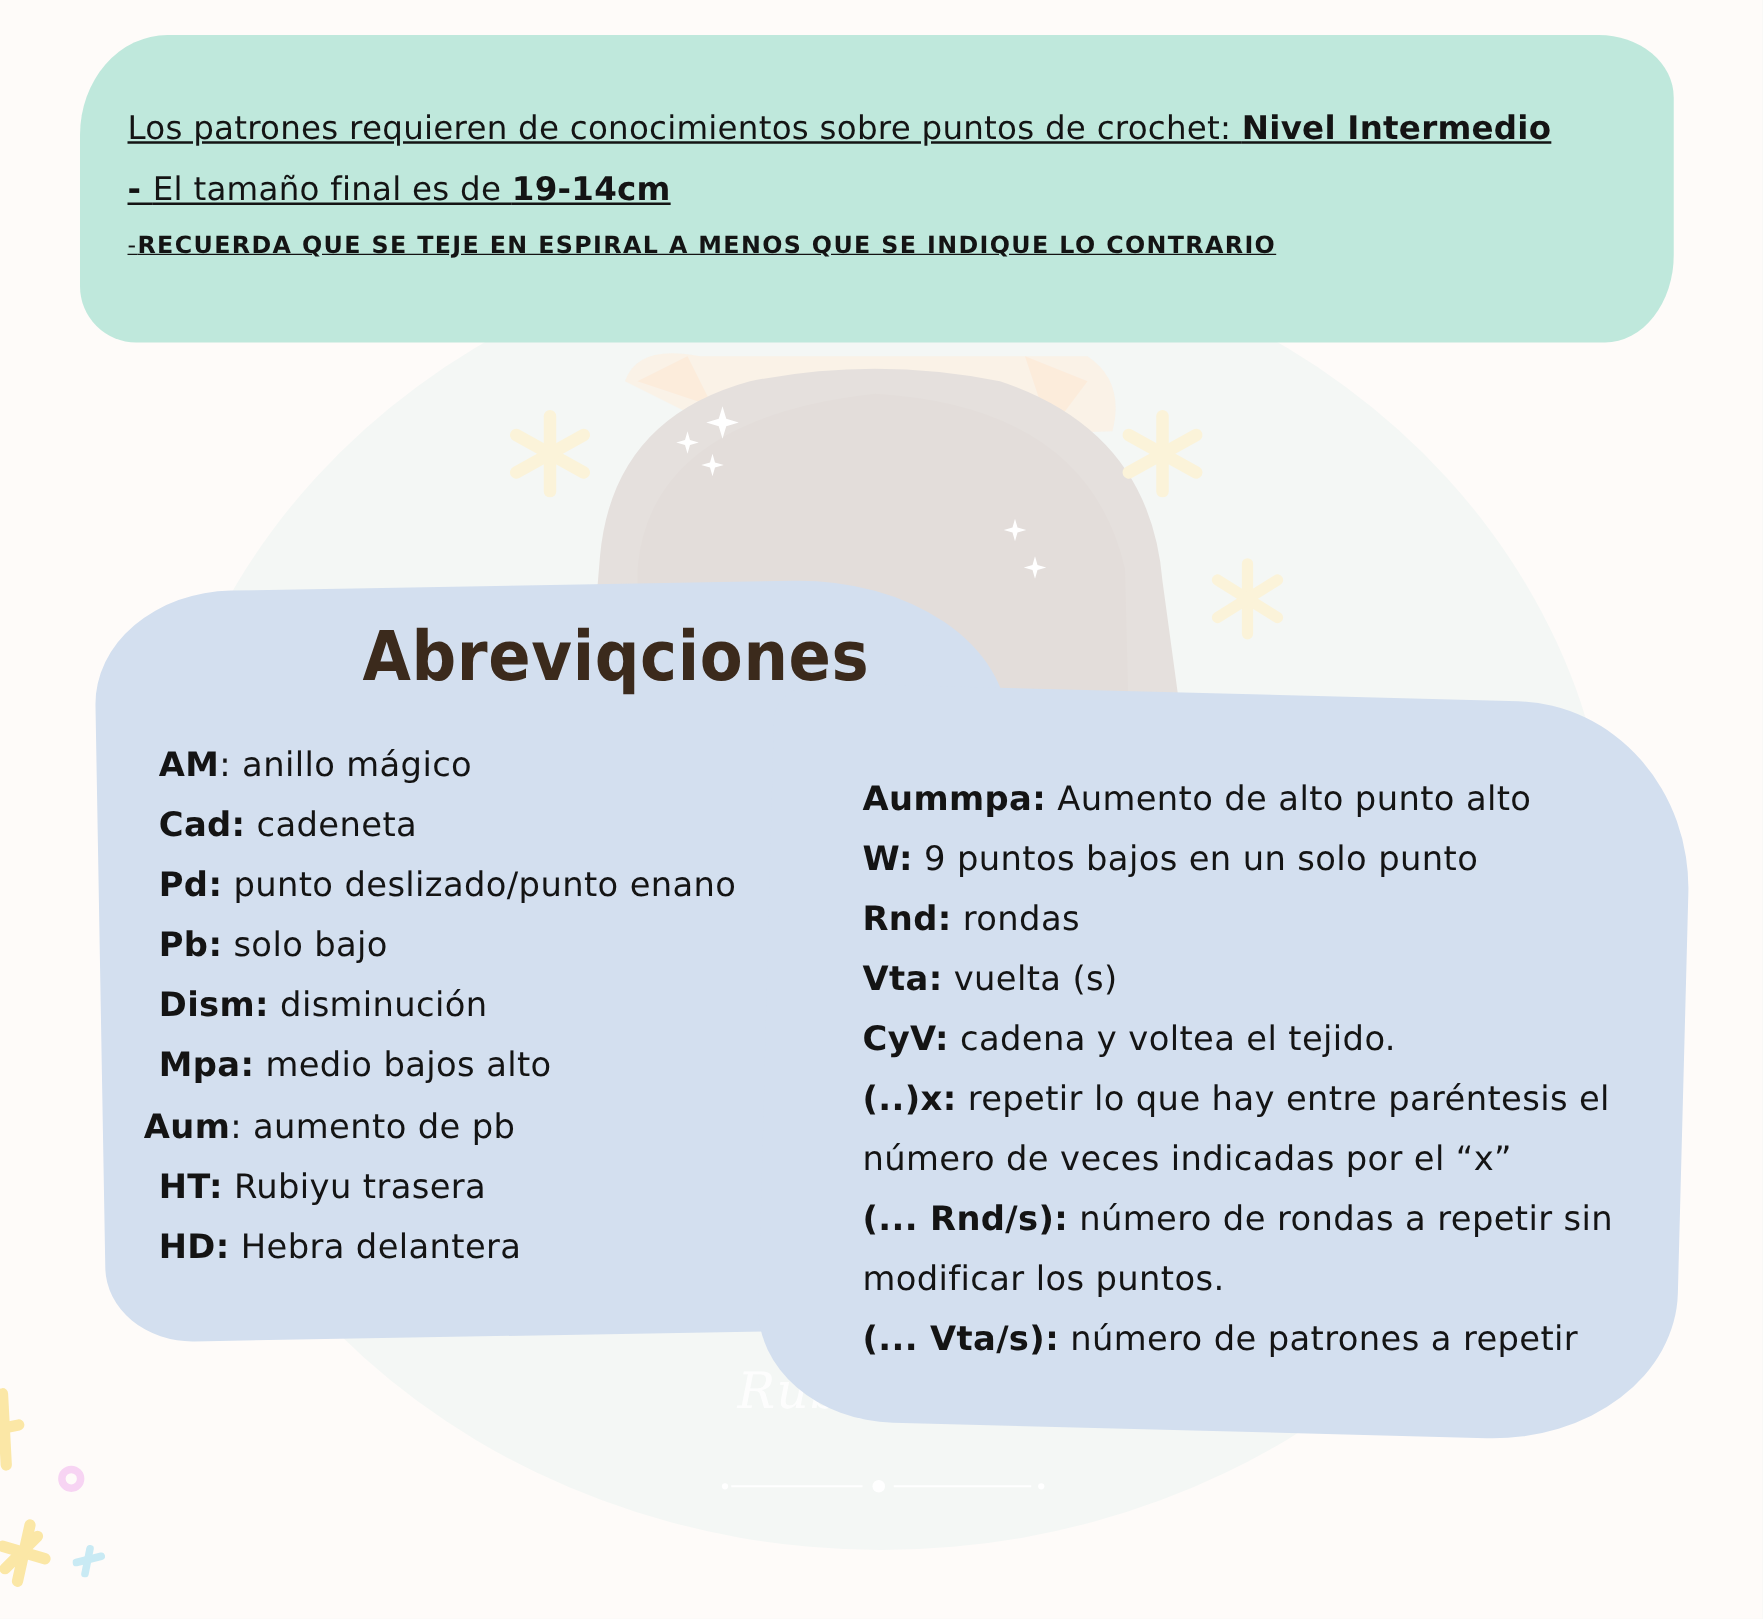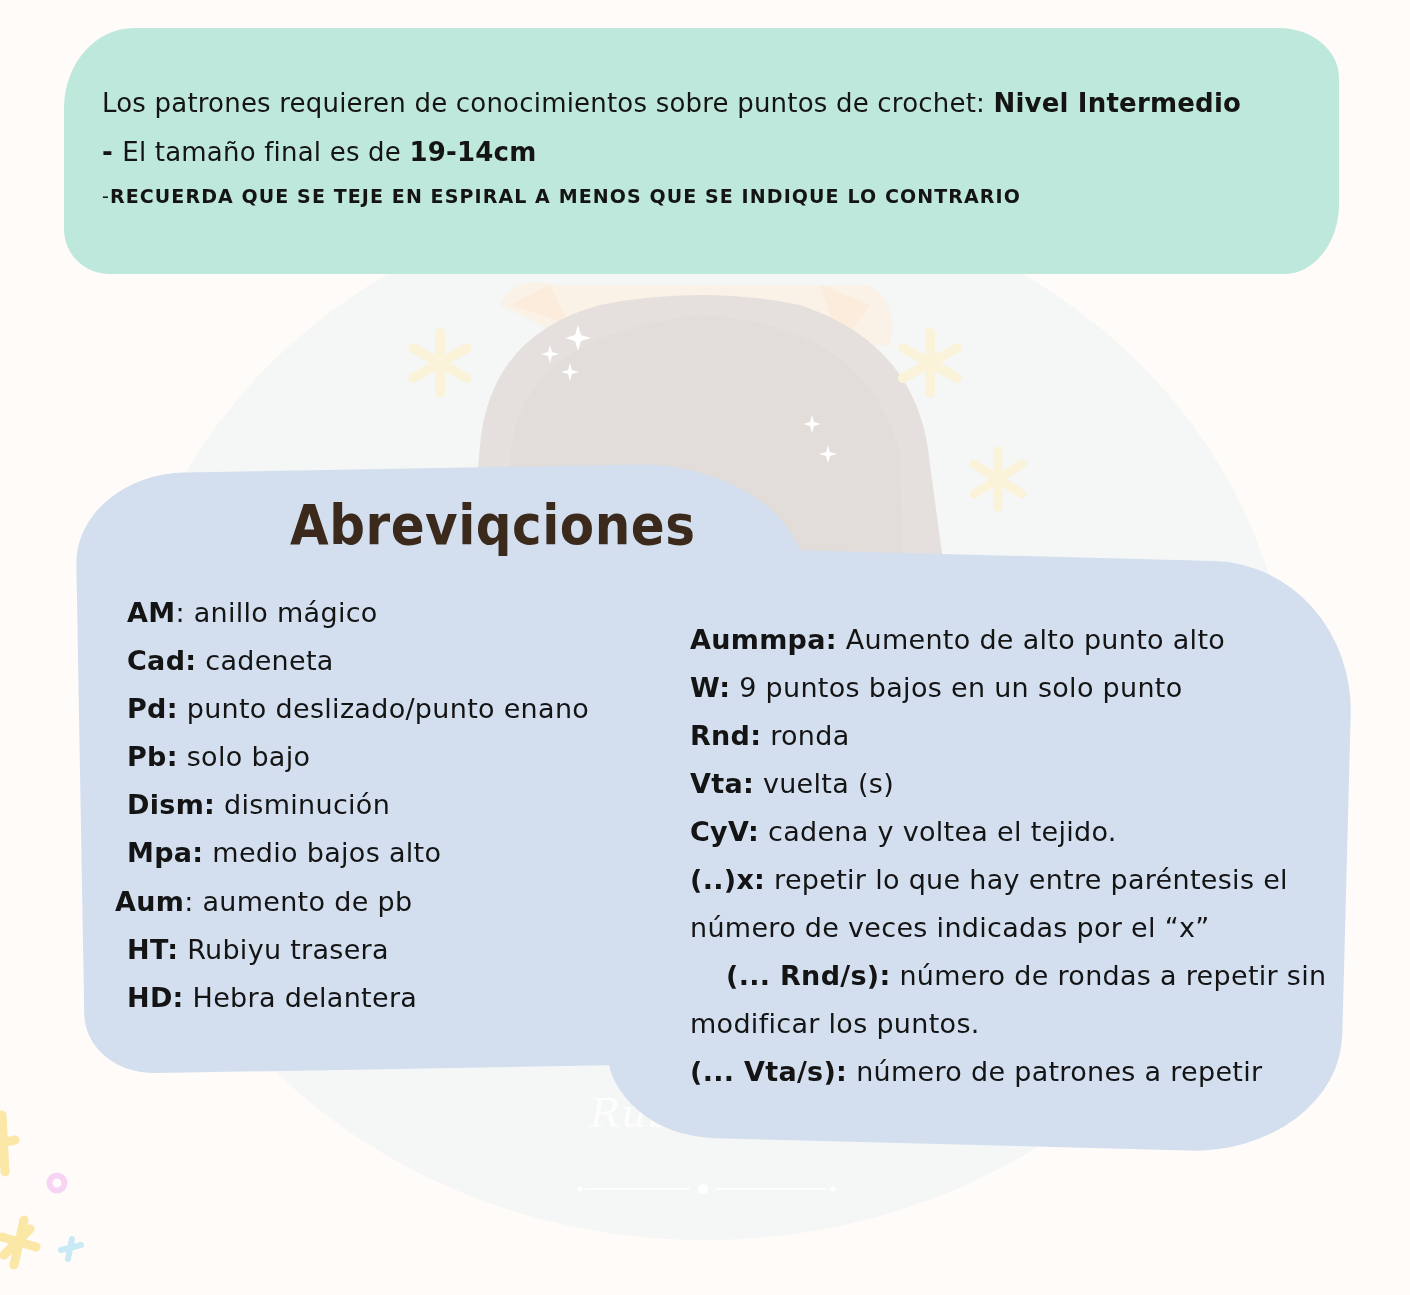--- a/index.html
+++ b/index.html
@@ -22,21 +22,21 @@
       font-size: 40px; color: #ffffff; opacity: 0.85; letter-spacing: 1px;
     }
     .watermark-divider { position: absolute; left: 575px; top: 1183px; width: 265px; height: 12px; }
     .deco { position: absolute; }
 
     .info-card {
       position: absolute; left: 64px; top: 28px; width: 1275px; height: 246px;
       background: #bfe8dc;
       border-radius: 70px 60px 55px 45px / 80px 50px 70px 45px;
     }
-    .info-line { position: absolute; left: 102px; font-size: 26px; white-space: nowrap; letter-spacing: 0.2px; }
+    .info-line { position: absolute; left: 102px; font-size: 26px; white-space: nowrap; letter-spacing: 0.2px; text-decoration: underline; }
     .info-line.l1 { top: 88px; }
     .info-line.l2 { top: 137px; }
     .info-line.l3 { top: 185px; font-weight: bold; font-size: 19px; letter-spacing: 1.1px; }
     .b { font-weight: bold; }
 
     .abbr-left {
       position: absolute; left: 80px; top: 468px; width: 730px; height: 600px;
       background: #d3dfef;
       border-radius: 110px 170px 40px 70px / 90px 120px 30px 60px;
       transform: rotate(-1deg);
@@ -153,20 +153,20 @@
 <div class="abbr-item" style="left:127px;top:693px"><span class="k">Pd:</span><span> </span><span>punto deslizado/punto enano</span></div>
 <div class="abbr-item" style="left:127px;top:741px"><span class="k">Pb:</span><span> </span><span>solo bajo</span></div>
 <div class="abbr-item" style="left:127px;top:789px"><span class="k">Dism:</span><span> </span><span>disminución</span></div>
 <div class="abbr-item" style="left:127px;top:837px"><span class="k">Mpa:</span><span> </span><span>medio bajos alto</span></div>
 <div class="abbr-item" style="left:115px;top:886px"><span class="k">Aum</span><span>: </span><span>aumento de pb</span></div>
 <div class="abbr-item" style="left:127px;top:934px"><span class="k">HT:</span><span> </span><span>Rubiyu trasera</span></div>
 <div class="abbr-item" style="left:127px;top:982px"><span class="k">HD:</span><span> </span><span>Hebra delantera</span></div>
 
 <div class="abbr-item" style="left:690px;top:624px"><span class="k">Aummpa:</span><span> </span><span>Aumento de alto punto alto</span></div>
 <div class="abbr-item" style="left:690px;top:672px"><span class="k">W:</span><span> </span><span>9 puntos bajos en un solo punto</span></div>
-<div class="abbr-item" style="left:690px;top:720px"><span class="k">Rnd:</span><span> </span><span>ronda</span></div>
+<div class="abbr-item" style="left:690px;top:720px"><span class="k">Rnd:</span><span> </span><span>rondas</span></div>
 <div class="abbr-item" style="left:690px;top:768px"><span class="k">Vta:</span><span> </span><span>vuelta (s)</span></div>
 <div class="abbr-item" style="left:690px;top:816px"><span class="k">CyV:</span><span> </span><span>cadena y voltea el tejido.</span></div>
 <div class="abbr-item" style="left:690px;top:864px"><span class="k">(..)x:</span><span> </span><span>repetir lo que hay entre paréntesis el</span></div>
 <div class="abbr-item" style="left:690px;top:912px"><span>número de veces indicadas por el “x”</span></div>
-<div class="abbr-item" style="left:726px;top:960px"><span class="k">(... </span><span class="k">Rnd/s</span><span class="k">):</span><span> </span><span>número de rondas a repetir sin</span></div>
+<div class="abbr-item" style="left:690px;top:960px"><span class="k">(... </span><span class="k">Rnd/s</span><span class="k">):</span><span> </span><span>número de rondas a repetir sin</span></div>
 <div class="abbr-item" style="left:690px;top:1008px"><span>modificar los puntos.</span></div>
 <div class="abbr-item" style="left:690px;top:1056px"><span class="k">(... </span><span class="k">Vta/s</span><span class="k">):</span><span> </span><span>número de patrones a repetir</span></div>
 
 </body></html>

